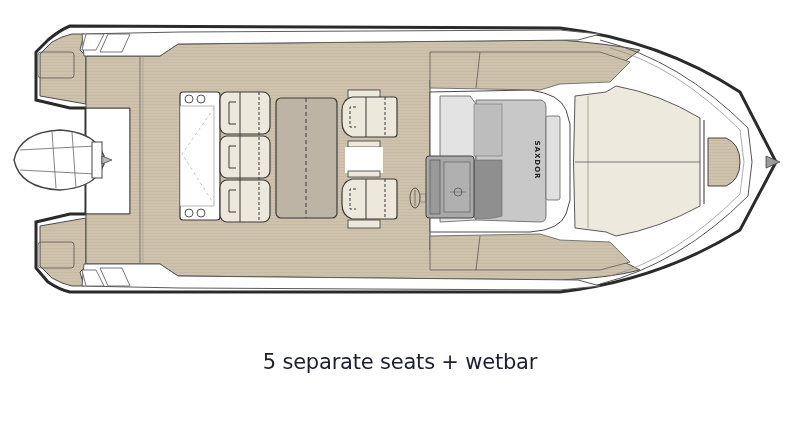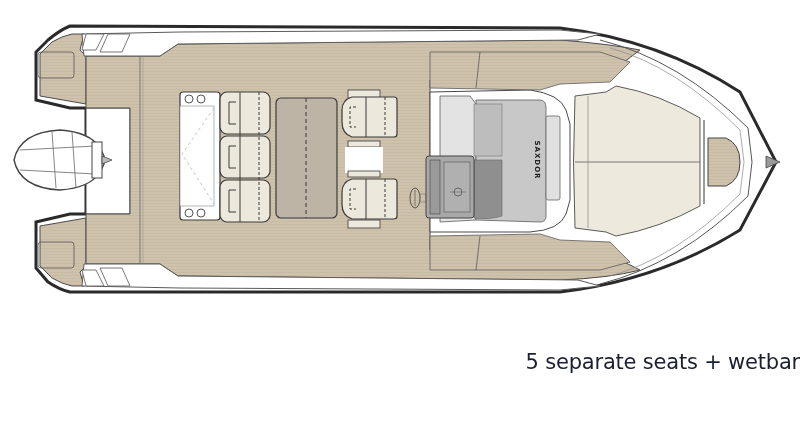--- a/index.html
+++ b/index.html
@@ -1,18 +1,18 @@
 <!DOCTYPE html>
 <html><head>
 <meta charset="utf-8">
 <style>
   html,body{margin:0;padding:0;background:#ffffff;}
   body{width:800px;height:431px;position:relative;overflow:hidden;font-family:"DejaVu Sans","Liberation Sans",sans-serif;}
   .plan{position:absolute;left:0;top:0;width:800px;height:300px;}
-  .caption{position:absolute;left:0;top:350px;width:800px;text-align:right;font-size:21px;color:#1c1f33;letter-spacing:-0.2px;font-family:"DejaVu Sans","Liberation Sans",sans-serif;}
+  .caption{position:absolute;left:0;top:350px;width:800px;text-align:center;font-size:21px;color:#1c1f33;letter-spacing:-0.2px;font-family:"DejaVu Sans","Liberation Sans",sans-serif;}
 </style>
 </head>
 <body>
 
 <svg class="plan" viewBox="0 0 800 300" width="800" height="300" xmlns="http://www.w3.org/2000/svg">
   <defs>
     <pattern id="teak" width="6" height="3" patternUnits="userSpaceOnUse">
       <rect width="6" height="3" fill="#cfc2ac"></rect>
       <line x1="0" y1="2.6" x2="6" y2="2.6" stroke="#c2b59e" stroke-width="0.6"></line>
     </pattern>

